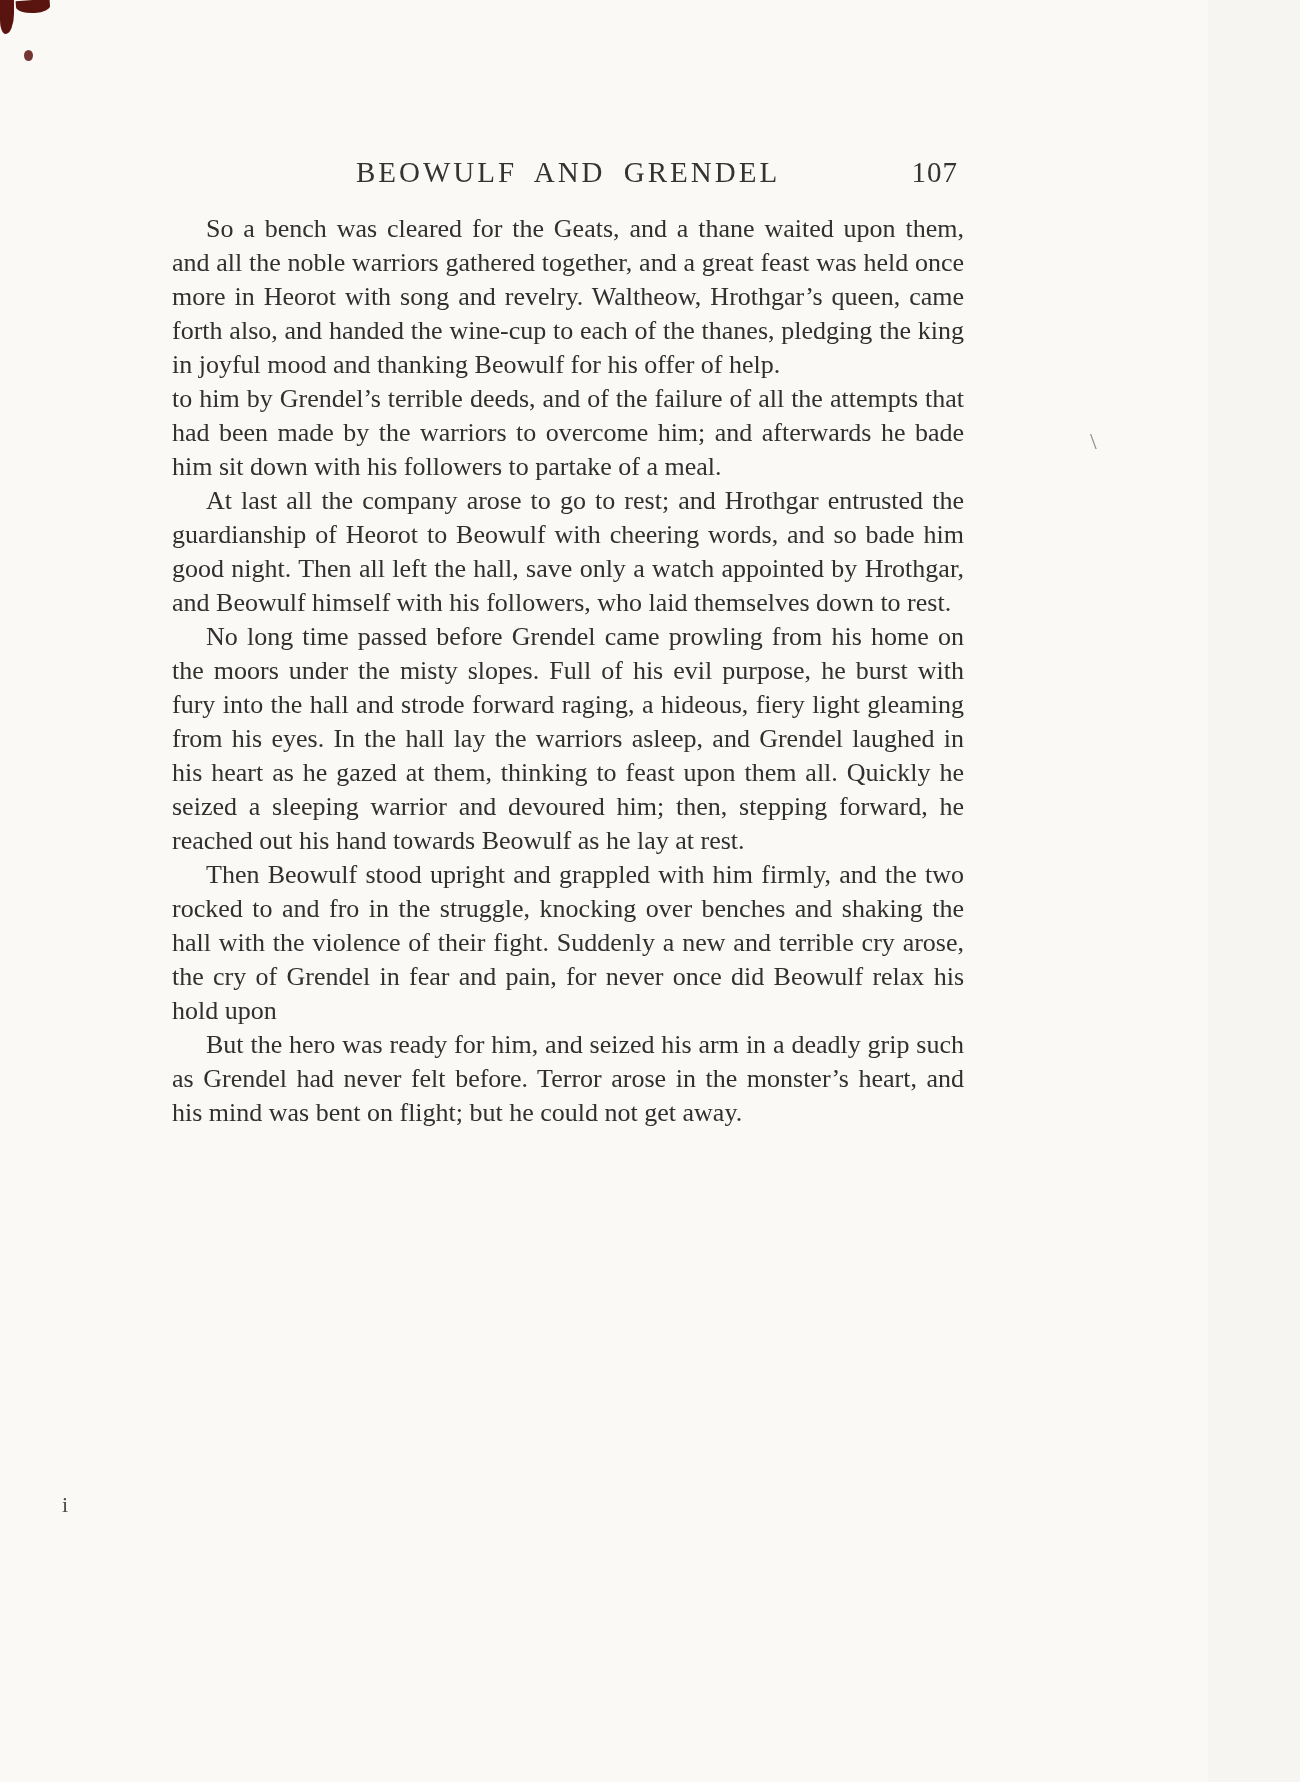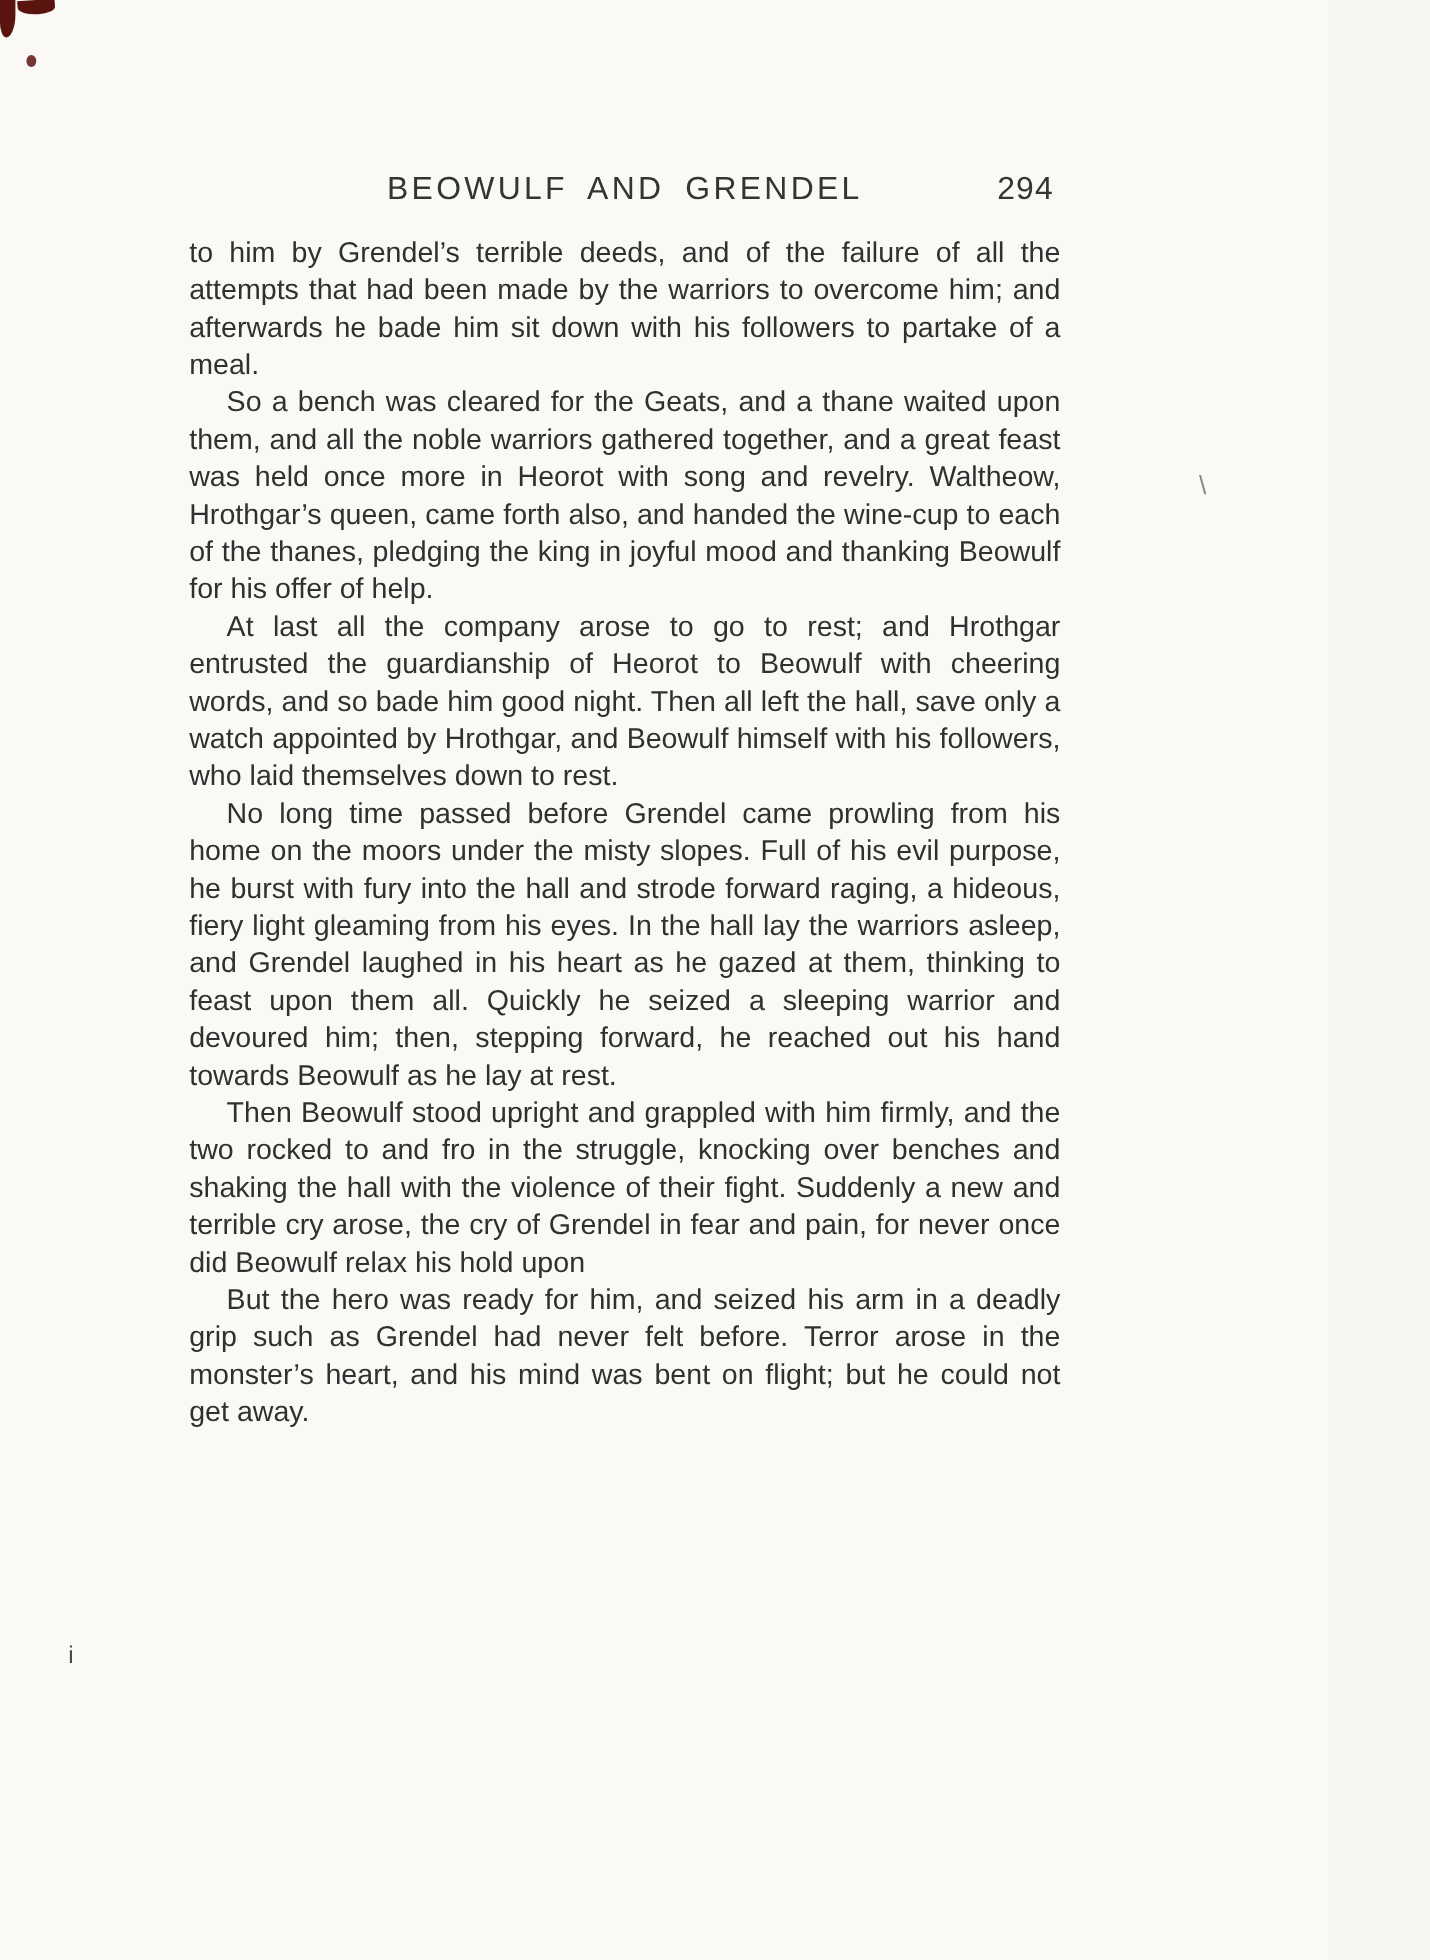--- a/index.html
+++ b/index.html
@@ -6,21 +6,21 @@
     margin: 0;
     padding: 0;
     background: #f6f5f2;
   }
   .scan-page {
     position: relative;
     width: 1208px;
     height: 1782px;
     background: #faf9f6;
     overflow: hidden;
-    font-family: Liberation Sans, sans-serif;
+    font-family: Liberation Serif, serif;
     color: #2e2e2e;
   }
   
   .edge-artifact {
     position: absolute;
     background: #5a1410;
   }
   .edge-a { left: 0; top: 0; width: 14px; height: 34px; border-radius: 0 0 60% 40%; }
   .edge-b { left: 16px; top: 0; width: 34px; height: 13px; border-radius: 0 0 50% 60%; transform: rotate(-4deg); }
   .edge-c { left: 24px; top: 50px; width: 9px; height: 11px; border-radius: 50%; opacity: .85; }
@@ -84,26 +84,26 @@
 <body>
 
 <div class="scan-page">
 
   <div class="edge-artifact edge-a"></div>
   <div class="edge-artifact edge-b"></div>
   <div class="edge-artifact edge-c"></div>
 
   <div class="page-header">
     <span class="running-title">BEOWULF AND GRENDEL</span>
-    <span class="page-number">294</span>
+    <span class="page-number">107</span>
   </div>
 
   <div class="page-body">
+    <p class="para">So a bench was cleared for the Geats, and a thane waited upon them, and all the noble warriors gathered together, and a great feast was held once more in Heorot with song and revelry.  Waltheow, Hrothgar’s queen, came forth also, and handed the wine-cup to each of the thanes, pledging the king in joyful mood and thanking Beowulf for his offer of help.</p>
     <p class="para no-indent">to him by Grendel’s terrible deeds, and of the failure of all the attempts that had been made by the warriors to overcome him; and afterwards he bade him sit down with his followers to partake of a meal.</p>
-    <p class="para">So a bench was cleared for the Geats, and a thane waited upon them, and all the noble warriors gathered together, and a great feast was held once more in Heorot with song and revelry.  Waltheow, Hrothgar’s queen, came forth also, and handed the wine-cup to each of the thanes, pledging the king in joyful mood and thanking Beowulf for his offer of help.</p>
     <p class="para">At last all the company arose to go to rest; and Hrothgar entrusted the guardianship of Heorot to Beowulf with cheering words, and so bade him good night.  Then all left the hall, save only a watch appointed by Hrothgar, and Beowulf himself with his followers, who laid themselves down to rest.</p>
     <p class="para">No long time passed before Grendel came prowling from his home on the moors under the misty slopes.  Full of his evil purpose, he burst with fury into the hall and strode forward raging, a hideous, fiery light gleaming from his eyes. In the hall lay the warriors asleep, and Grendel laughed in his heart as he gazed at them, thinking to feast upon them all. Quickly he seized a sleeping warrior and devoured him; then, stepping forward, he reached out his hand towards Beowulf as he lay at rest.</p>
     <p class="para">Then Beowulf stood upright and grappled with him firmly, and the two rocked to and fro in the struggle, knocking over benches and shaking the hall with the violence of their fight. Suddenly a new and terrible cry arose, the cry of Grendel in fear and pain, for never once did Beowulf relax his hold upon</p>
     <p class="para">But the hero was ready for him, and seized his arm in a deadly grip such as Grendel had never felt before.  Terror arose in the monster’s heart, and his mind was bent on flight; but he could not get away.</p>
   </div>
 
   <div class="margin-mark">i</div>
   <div class="stray-mark">\</div>
 
 </div>

